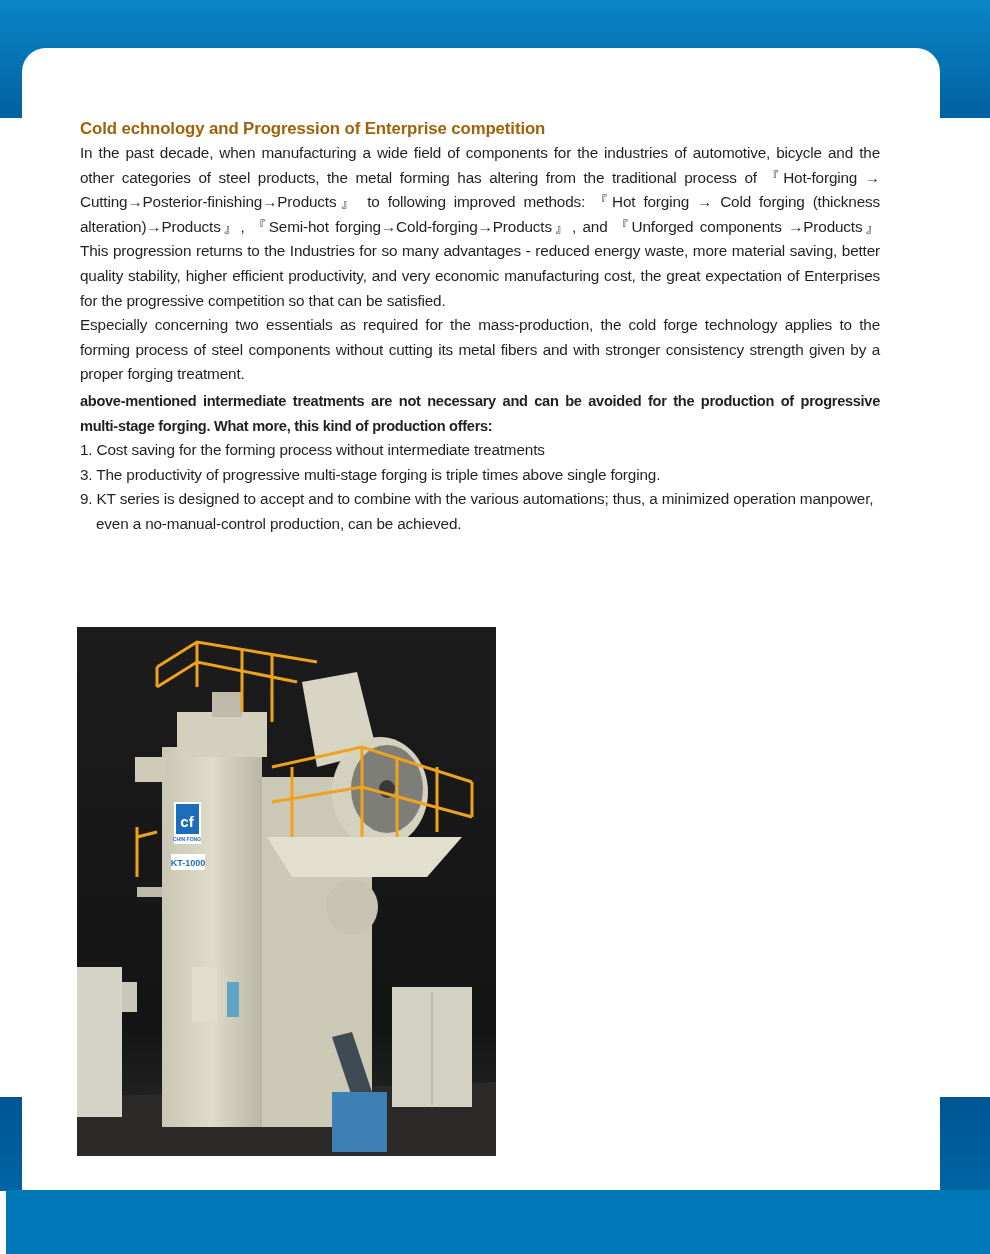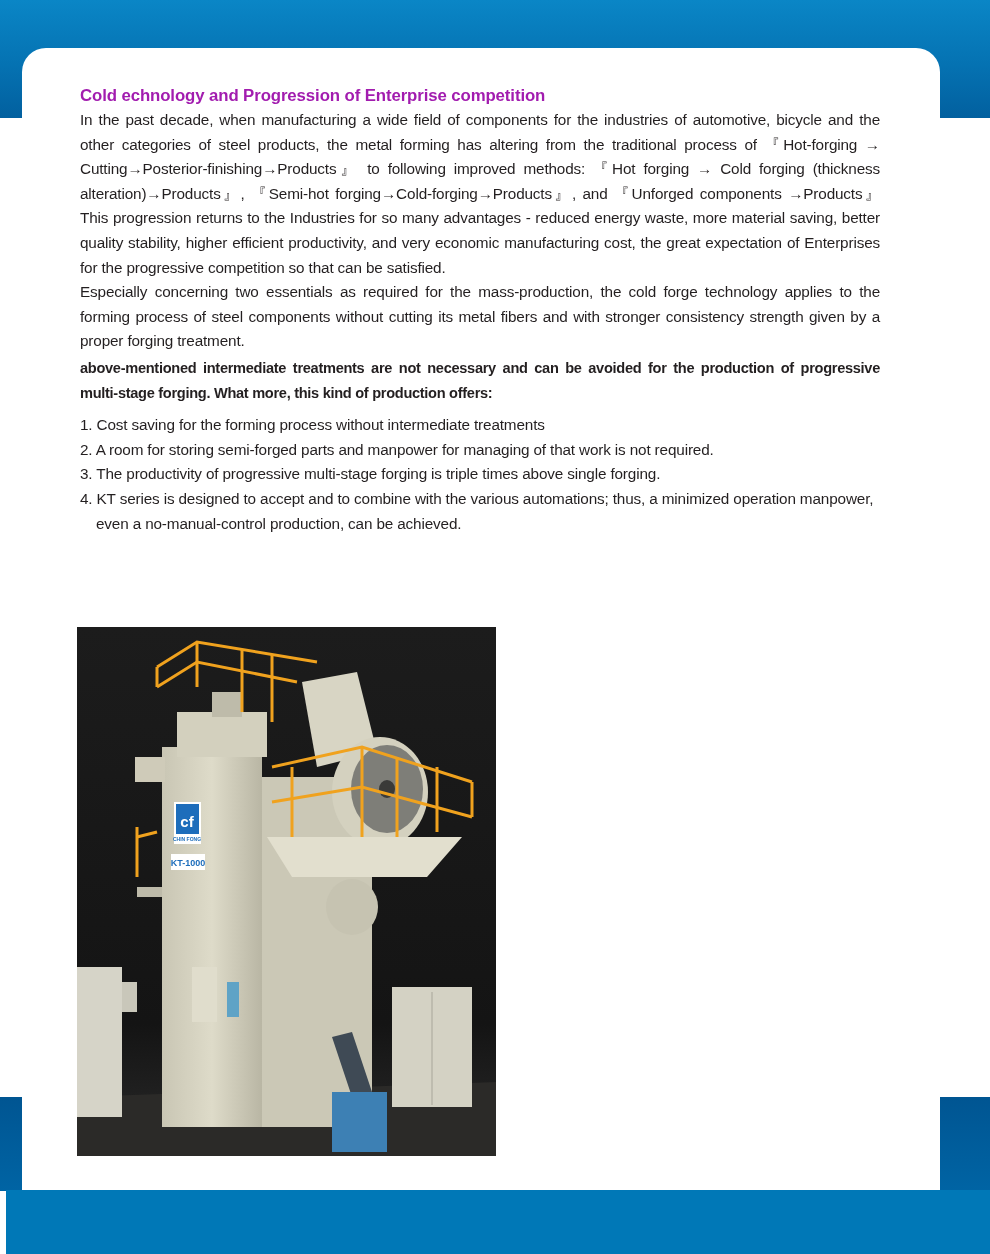--- a/index.html
+++ b/index.html
@@ -26,27 +26,28 @@
     position: absolute; left: 22px; top: 48px; width: 918px; height: 1142px;
     background: #ffffff; border-radius: 24px 24px 0 0;
   }
 
   .content {
     position: absolute; left: 80px; top: 84px; width: 800px;
     color: #231f20; font-size: 15.3px; line-height: 24.6px;
     letter-spacing: -0.15px;
   }
   .heading {
-    color: #a21caf; font-weight: bold; font-size: 16.8px; line-height: 24px;
+    color: #a16207; font-weight: bold; font-size: 16.8px; line-height: 24px;
     letter-spacing: -0.1px;
+    margin-top: 33px;
   }
   .para { text-align: justify; text-align-last: left; }
   .para.tight { font-size: 14.6px; letter-spacing: -0.3px; font-weight: bold; }
   .gap { height: 2px; }
-  .list { list-style: none; margin-top: 8px; }
+  .list { list-style: none; }
   .list li { padding-left: 16px; text-indent: -16px; }
 
   .photo {
     position: absolute; left: 77px; top: 627px; width: 419px; height: 529px;
     background: #eab308; overflow: hidden;
   }
   .photo svg { display: block; }
 </style>
 </head>
 <body>
@@ -61,23 +62,22 @@
   <section>
     <h2 class="heading">Cold echnology and Progression of Enterprise competition</h2>
     <p class="para">In the past decade, when manufacturing a wide field of components for the industries of automotive, bicycle and the other categories of steel products, the metal forming has altering from the traditional process of 『Hot-forging → Cutting→Posterior-finishing→Products』 to following improved methods: 『Hot forging → Cold forging (thickness alteration)→Products』, 『Semi-hot forging→Cold-forging→Products』, and 『Unforged components →Products』 This progression returns to the Industries for so many advantages - reduced energy waste, more material saving, better quality stability, higher efficient productivity, and very economic manufacturing cost, the great expectation of Enterprises for the progressive competition so that can be satisfied.</p>
     <p class="para">Especially concerning two essentials as required for the mass-production, the cold forge technology applies to the forming process of steel components without cutting its metal fibers and with stronger consistency strength given by a proper forging treatment.</p>
   </section>
   <div class="gap"></div>
   <section>
     <p class="para tight">above-mentioned intermediate treatments are not necessary and can be avoided for the production of progressive multi-stage forging.  What more, this kind of production offers:</p>
     <ul class="list">
       <li>1. Cost saving for the forming process without intermediate treatments</li>
-      <li>2. A room for storing semi-forged parts and manpower for managing of that work is not required.</li>
       <li>3. The productivity of progressive multi-stage forging is triple times above single forging.</li>
-      <li>4. KT series is designed to accept and to combine with the various automations; thus, a minimized operation manpower, even a no-manual-control production, can be achieved.</li>
+      <li>9. KT series is designed to accept and to combine with the various automations; thus, a minimized operation manpower, even a no-manual-control production, can be achieved.</li>
     </ul>
   </section>
 </div>
 
 <div class="photo">
   <svg width="419" height="529" viewBox="0 0 419 529">
     <defs>
       <linearGradient id="bg" x1="0" y1="0" x2="0" y2="1">
         <stop offset="0" stop-color="#1c1c1c"></stop>
         <stop offset="0.75" stop-color="#141414"></stop>

